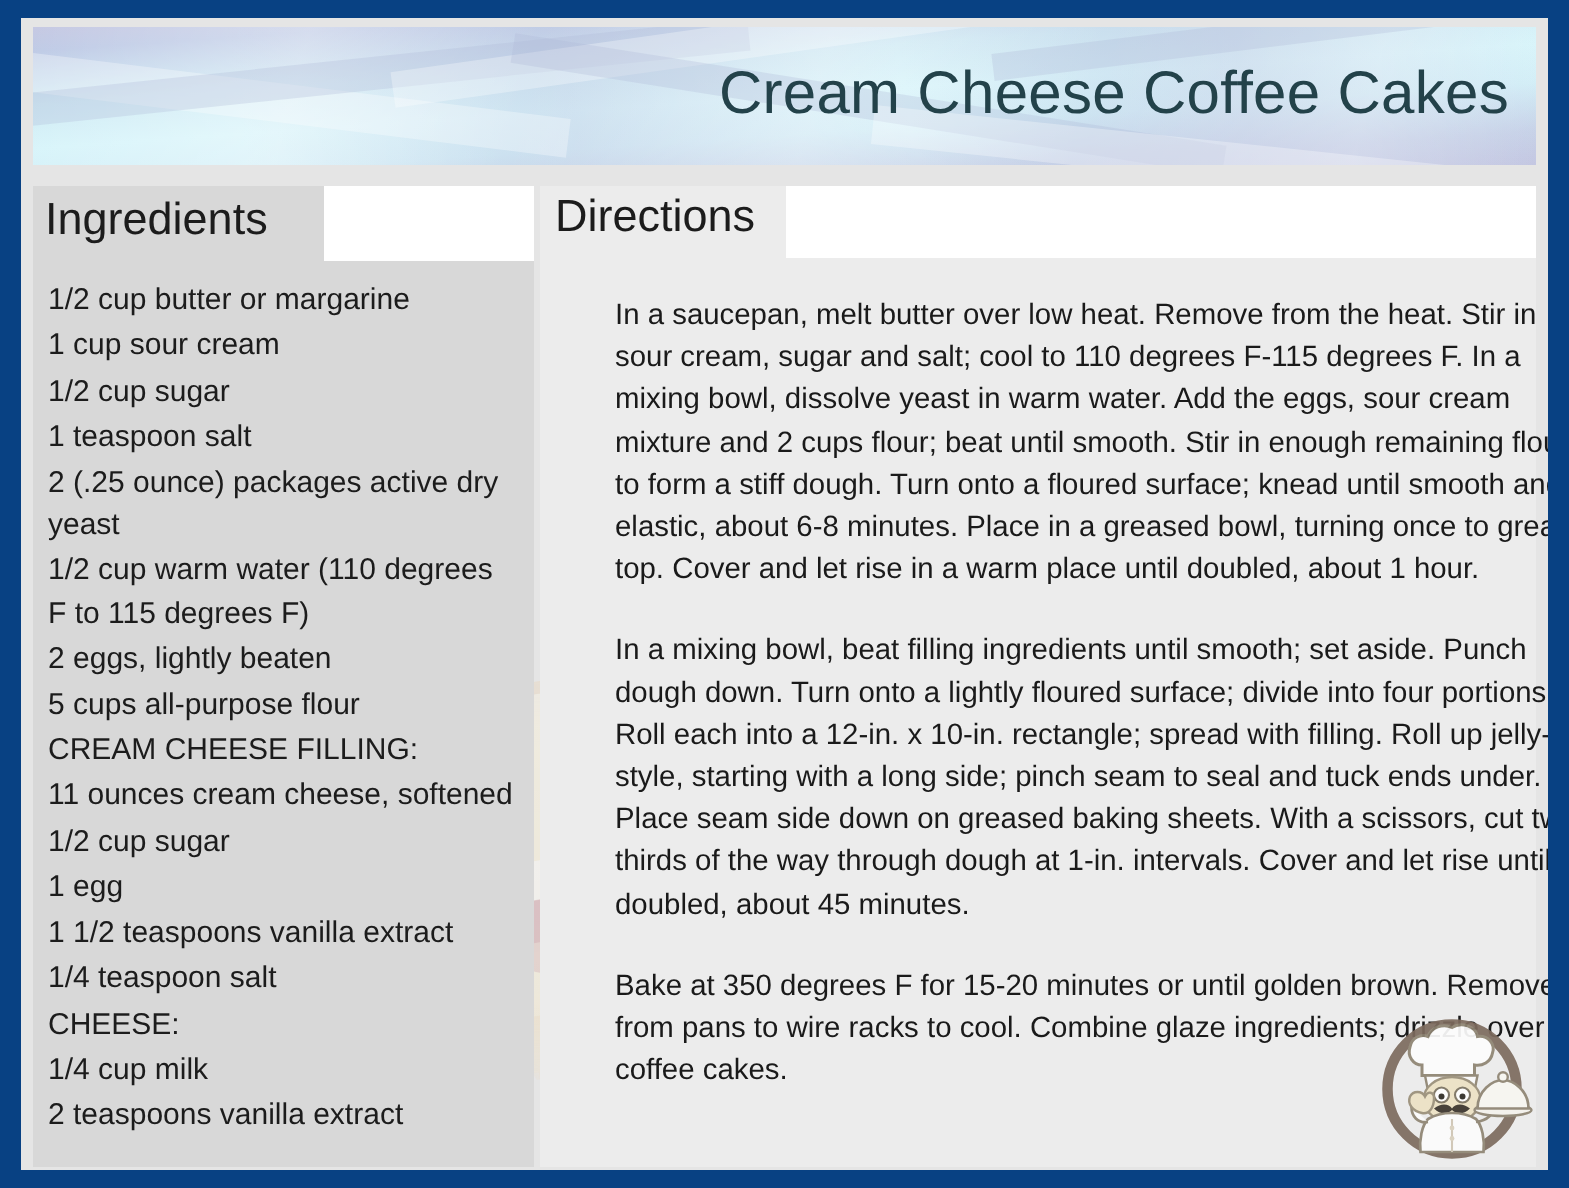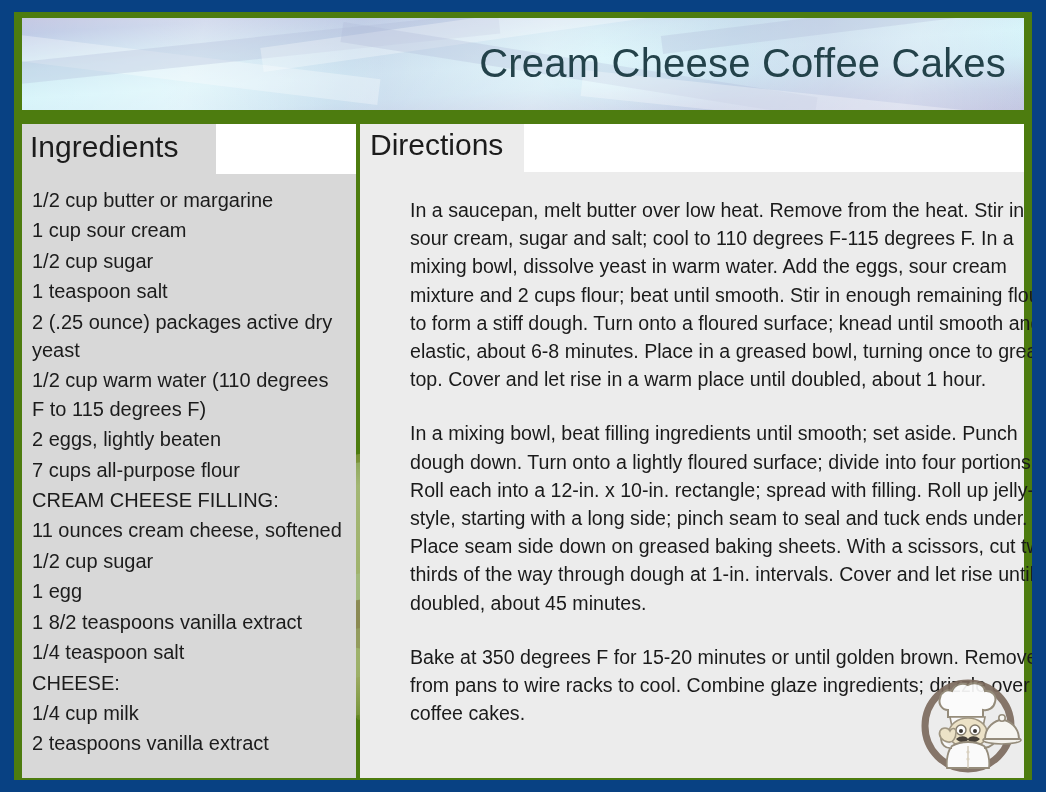--- a/index.html
+++ b/index.html
@@ -23,21 +23,21 @@
     background: #084183;
     box-sizing: border-box;
   }
 
   #card-inner {
     position: absolute;
     left: 14px;
     top: 12px;
     width: 1018px;
     height: 768px;
-    background: #4d7c0f;
+    background: #e5e5e5;
     overflow: hidden;
   }
 
   
   #banner {
     position: absolute;
     left: 8px;
     top: 6px;
     width: 1002px;
     height: 92px;
@@ -269,26 +269,26 @@
     <div id="ingredients-head-mask"></div>
     <div id="ingredients-title">Ingredients</div>
     <div id="ingredients-list">
         <div class="ing-item">1/2 cup butter or margarine</div>
         <div class="ing-item">1 cup sour cream</div>
         <div class="ing-item">1/2 cup sugar</div>
         <div class="ing-item">1 teaspoon salt</div>
         <div class="ing-item">2 (.25 ounce) packages active dry yeast</div>
         <div class="ing-item">1/2 cup warm water (110 degrees F to 115 degrees F)</div>
         <div class="ing-item">2 eggs, lightly beaten</div>
-        <div class="ing-item">7 cups all-purpose flour</div>
+        <div class="ing-item">5 cups all-purpose flour</div>
         <div class="ing-item">CREAM CHEESE FILLING:</div>
         <div class="ing-item">11 ounces cream cheese, softened</div>
         <div class="ing-item">1/2 cup sugar</div>
         <div class="ing-item">1 egg</div>
-        <div class="ing-item">1 8/2 teaspoons vanilla extract</div>
+        <div class="ing-item">1 1/2 teaspoons vanilla extract</div>
         <div class="ing-item">1/4 teaspoon salt</div>
         <div class="ing-item">CHEESE:</div>
         <div class="ing-item">1/4 cup milk</div>
         <div class="ing-item">2 teaspoons vanilla extract</div>
       </div>
 
     <div id="directions-panel"></div>
     <div id="directions-head-tab"></div>
     <div id="directions-head-mask"></div>
     <div id="directions-title">Directions</div>

